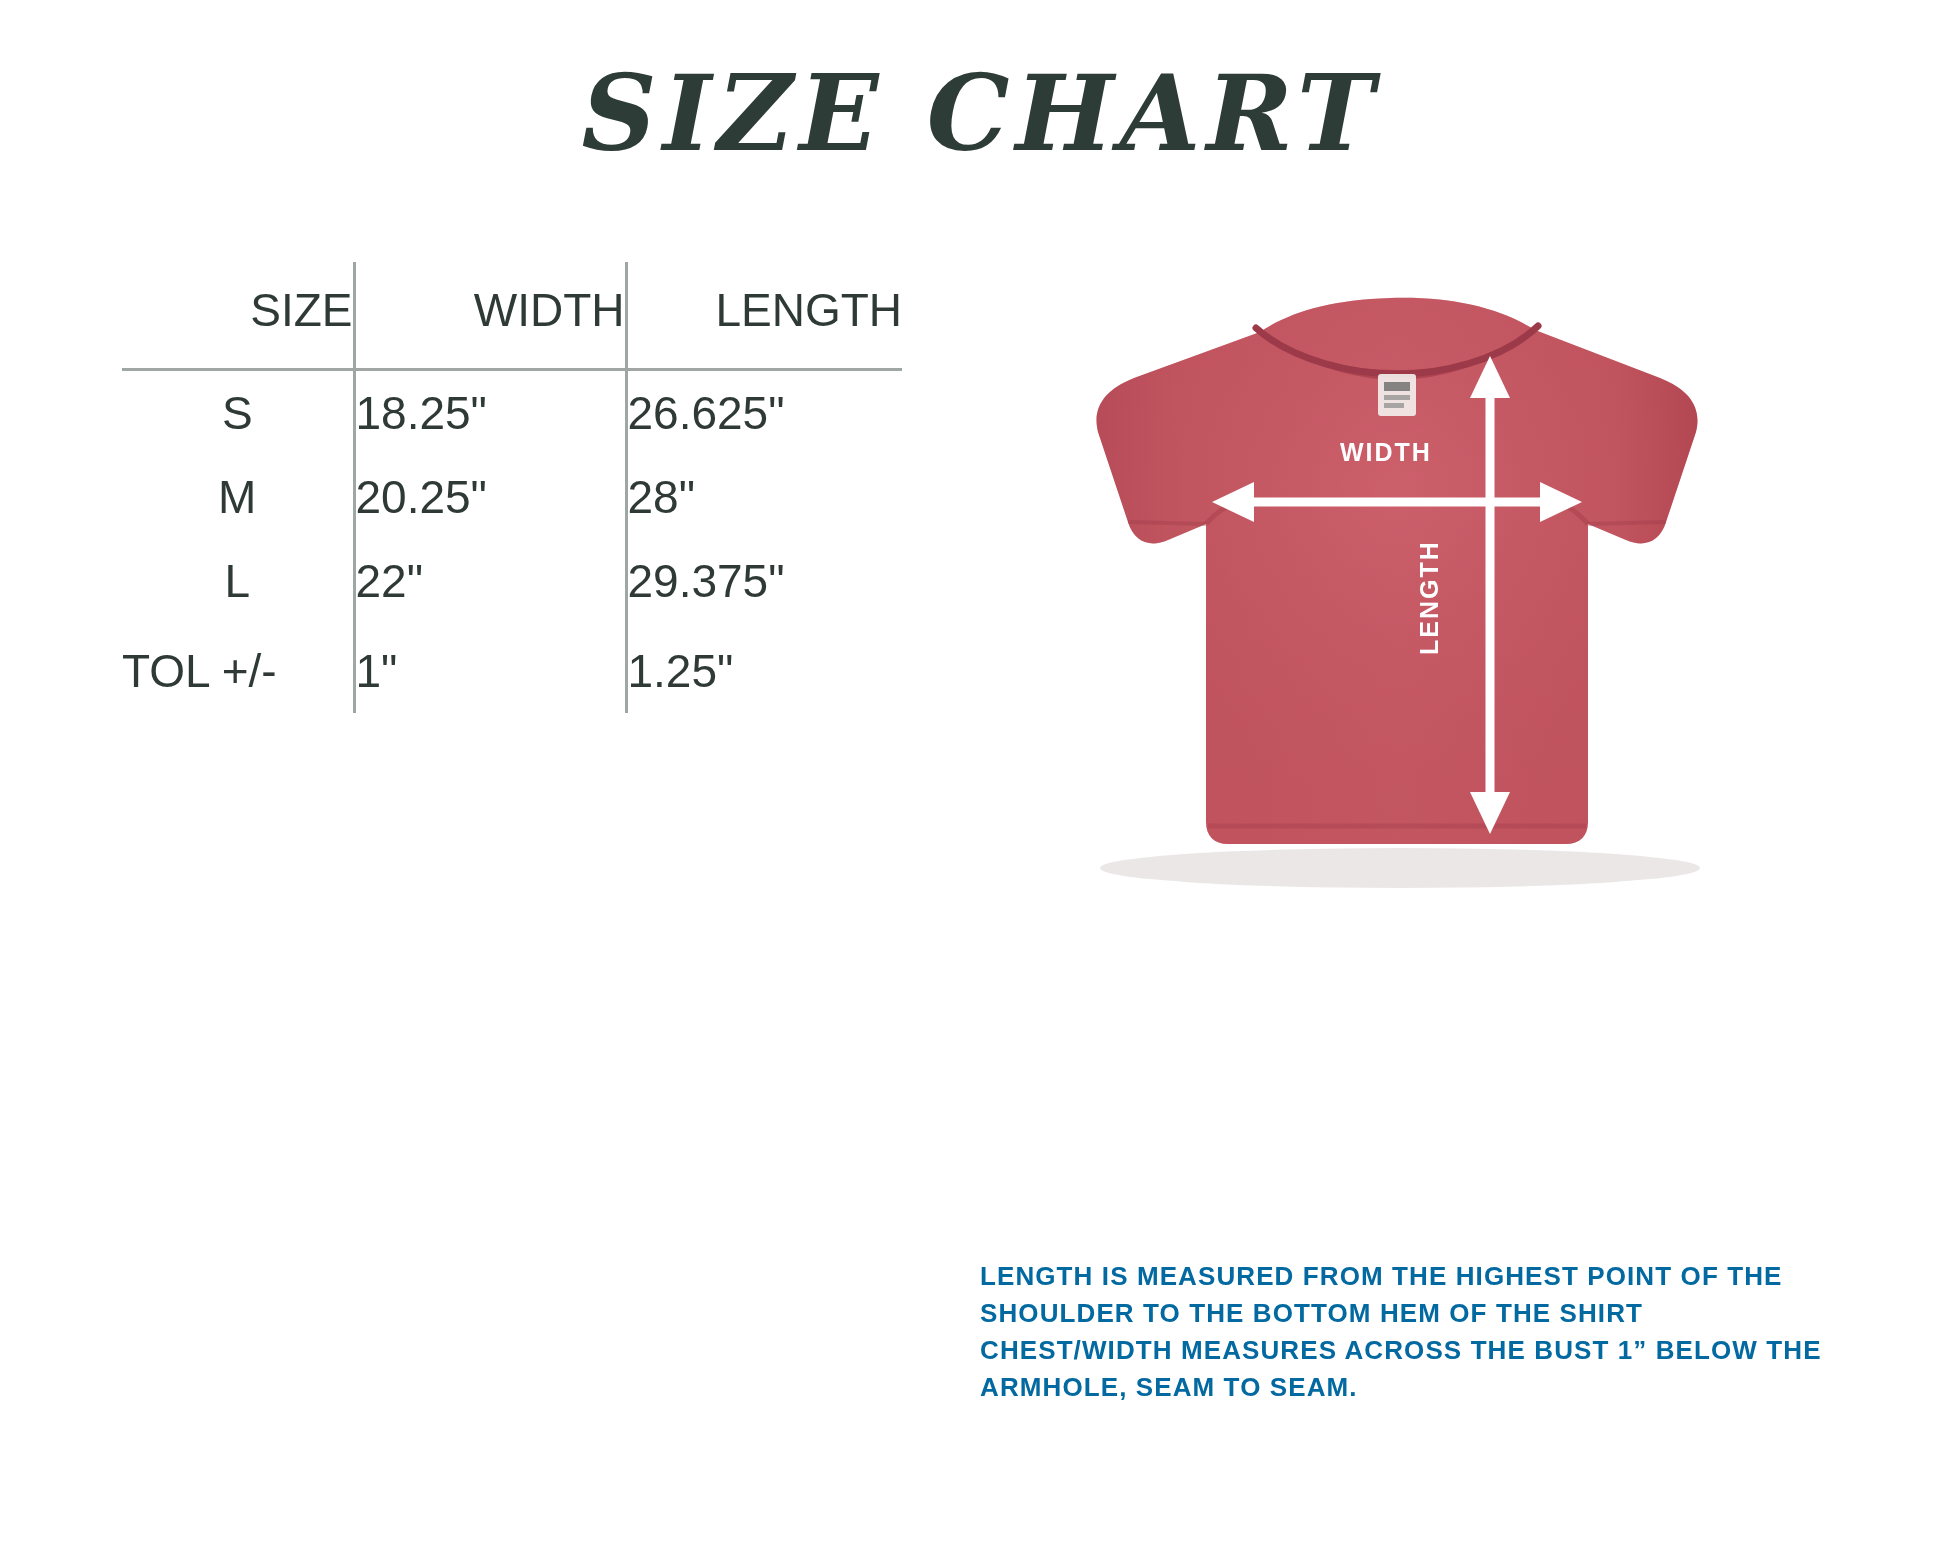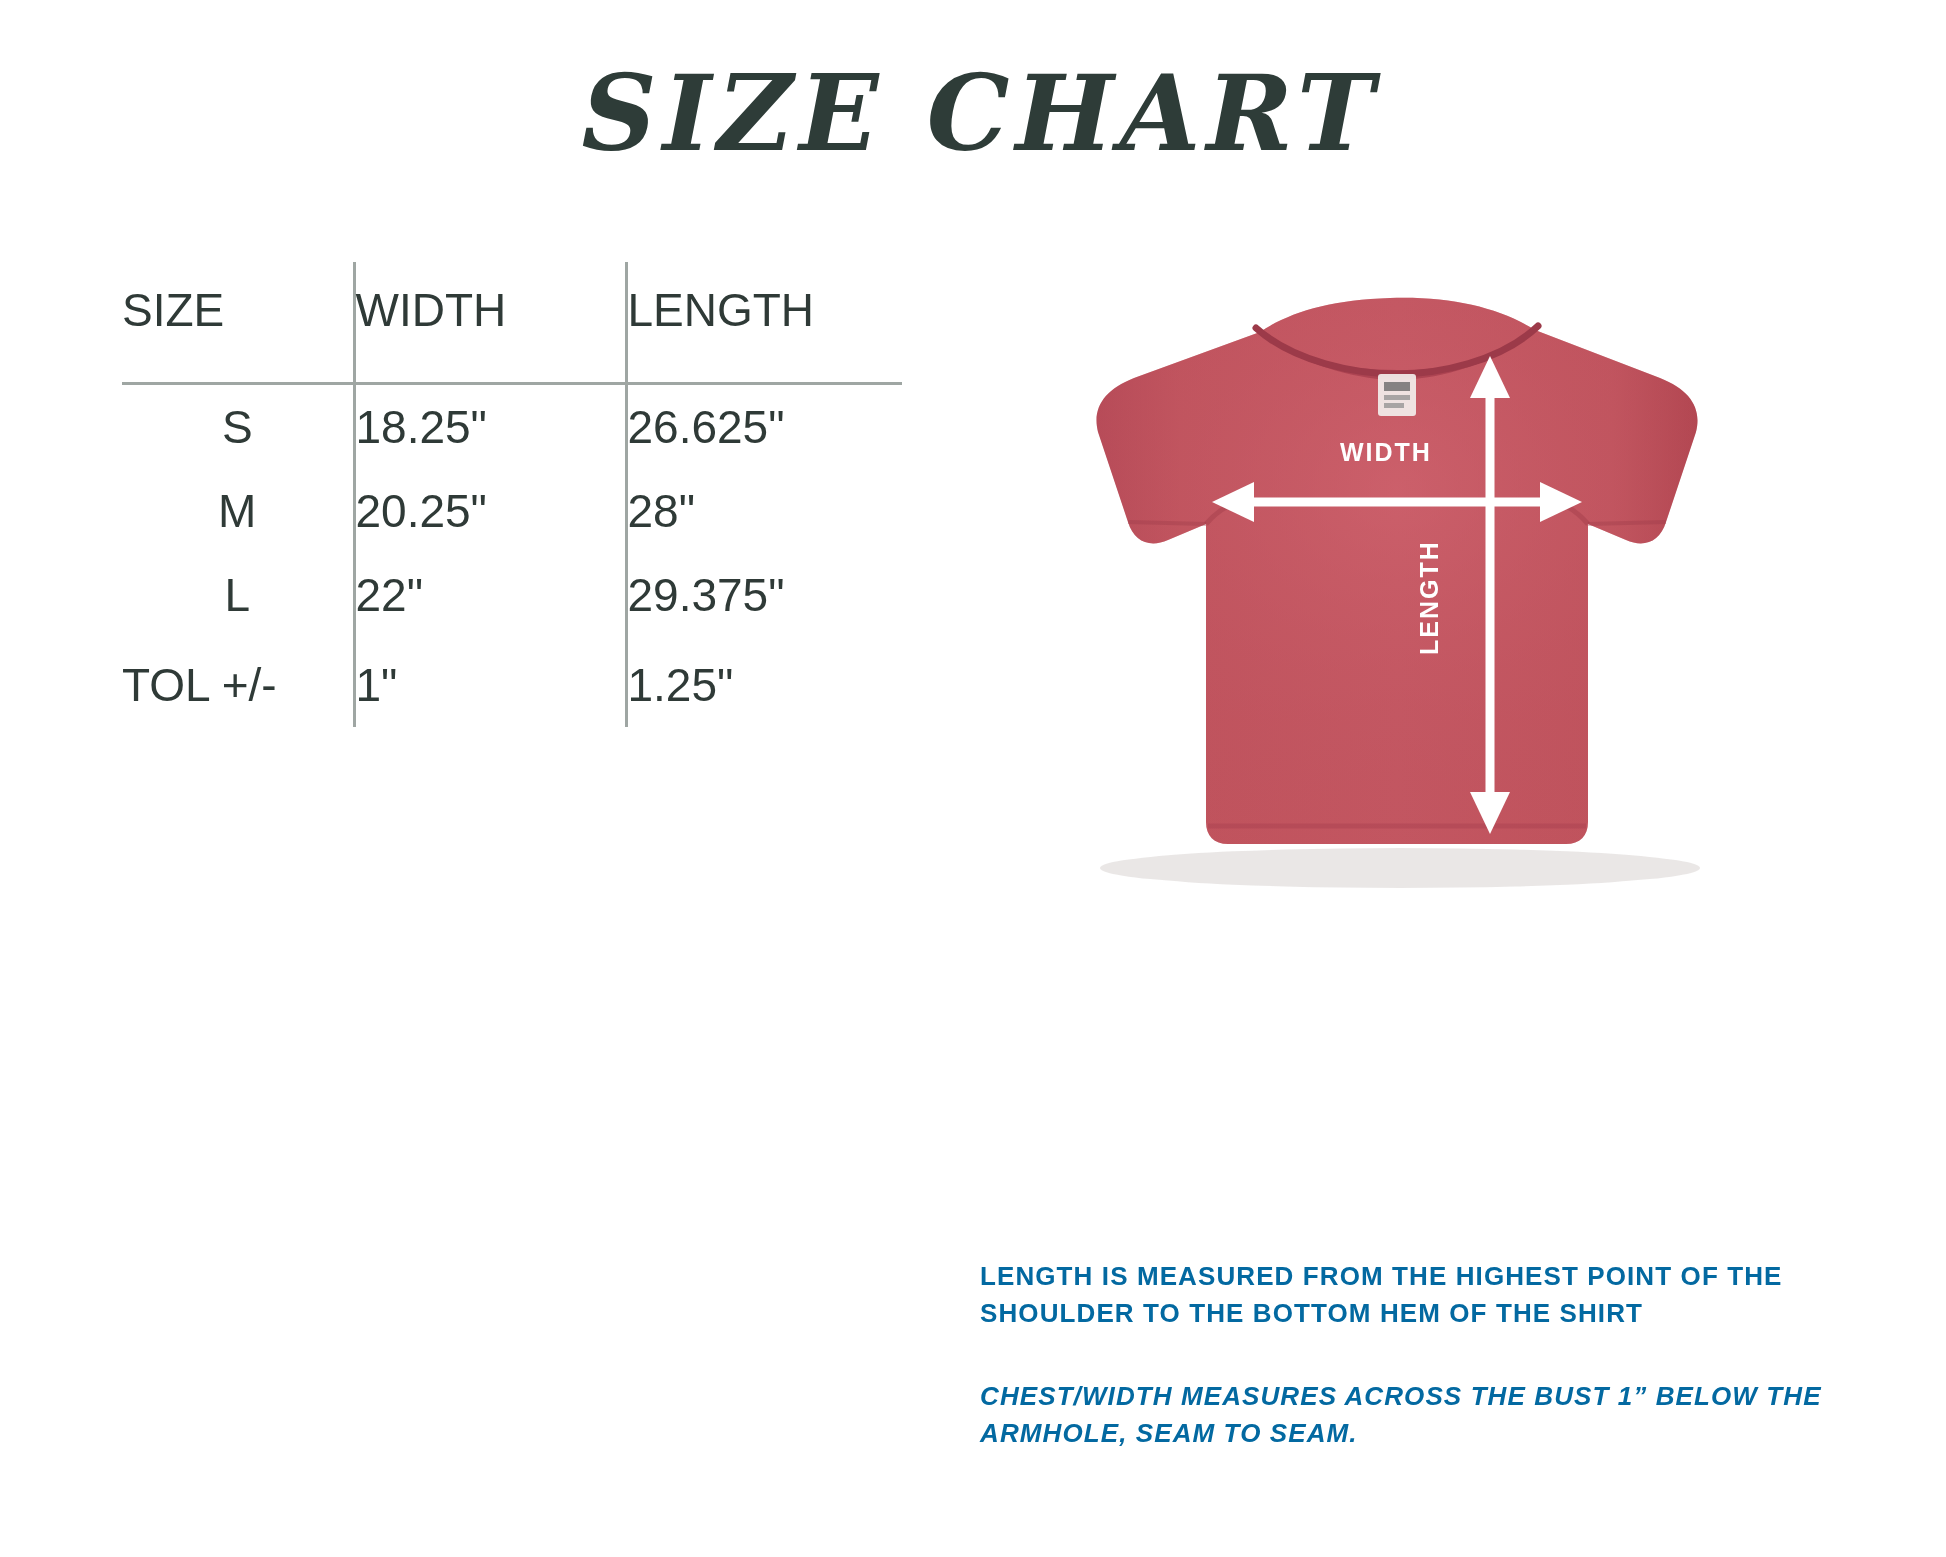--- a/index.html
+++ b/index.html
@@ -52,23 +52,23 @@
   table.size-table td {
     font-family: "Liberation Sans", sans-serif;
     font-weight: 400;
     color: #2f3a37;
     padding: 0;
     height: 84px;
     vertical-align: middle;
   }
   table.size-table thead th {
     font-size: 46px;
-    text-align: left;
+    text-align: right;
     height: 96px;
-    padding-bottom: 24px;
+    padding-bottom: 10px;
   }
   table.size-table thead tr {
     border-bottom: 3px solid #9fa6a3;
   }
   table.size-table tbody td {
     font-size: 46px;
   }
   td.col-size {
     text-align: center;
   }
@@ -136,22 +136,20 @@
   }
   .note {
     font-family: "Liberation Sans", sans-serif;
     font-size: 26px;
     font-weight: 700;
     letter-spacing: 1.1px;
     line-height: 1.42;
     color: #0369a1;
   }
   .note + .note {
-    margin-top: 46px;
-    font-style: italic;
   }
 </style>
 </head>
 <body>
 
 <div class="title">SIZE CHART</div>
 
 <div class="table-wrap">
   <table class="size-table">
     <colgroup>

